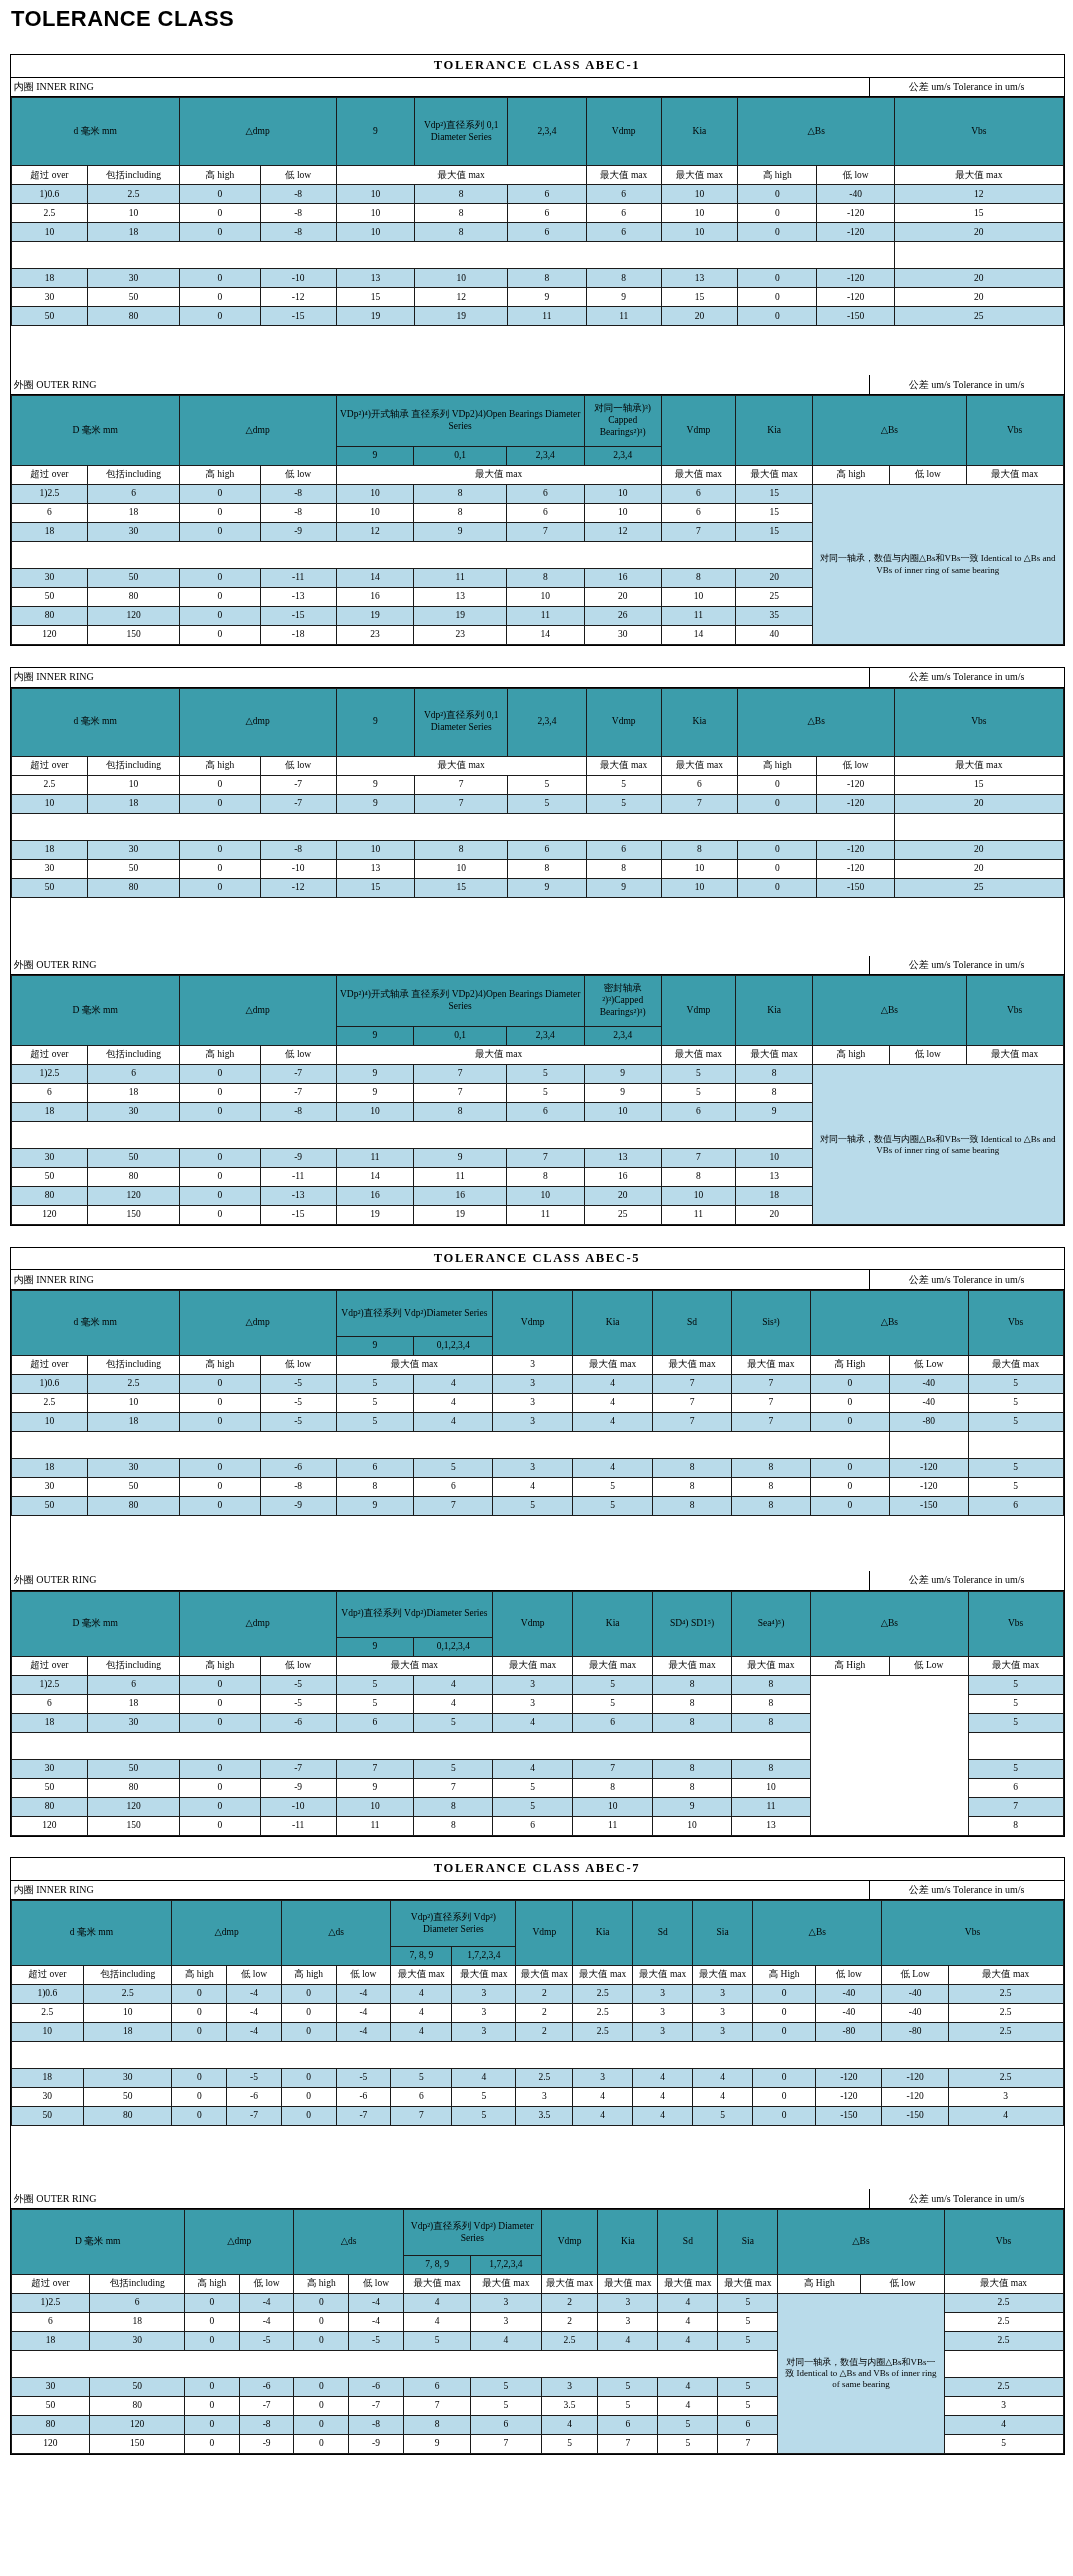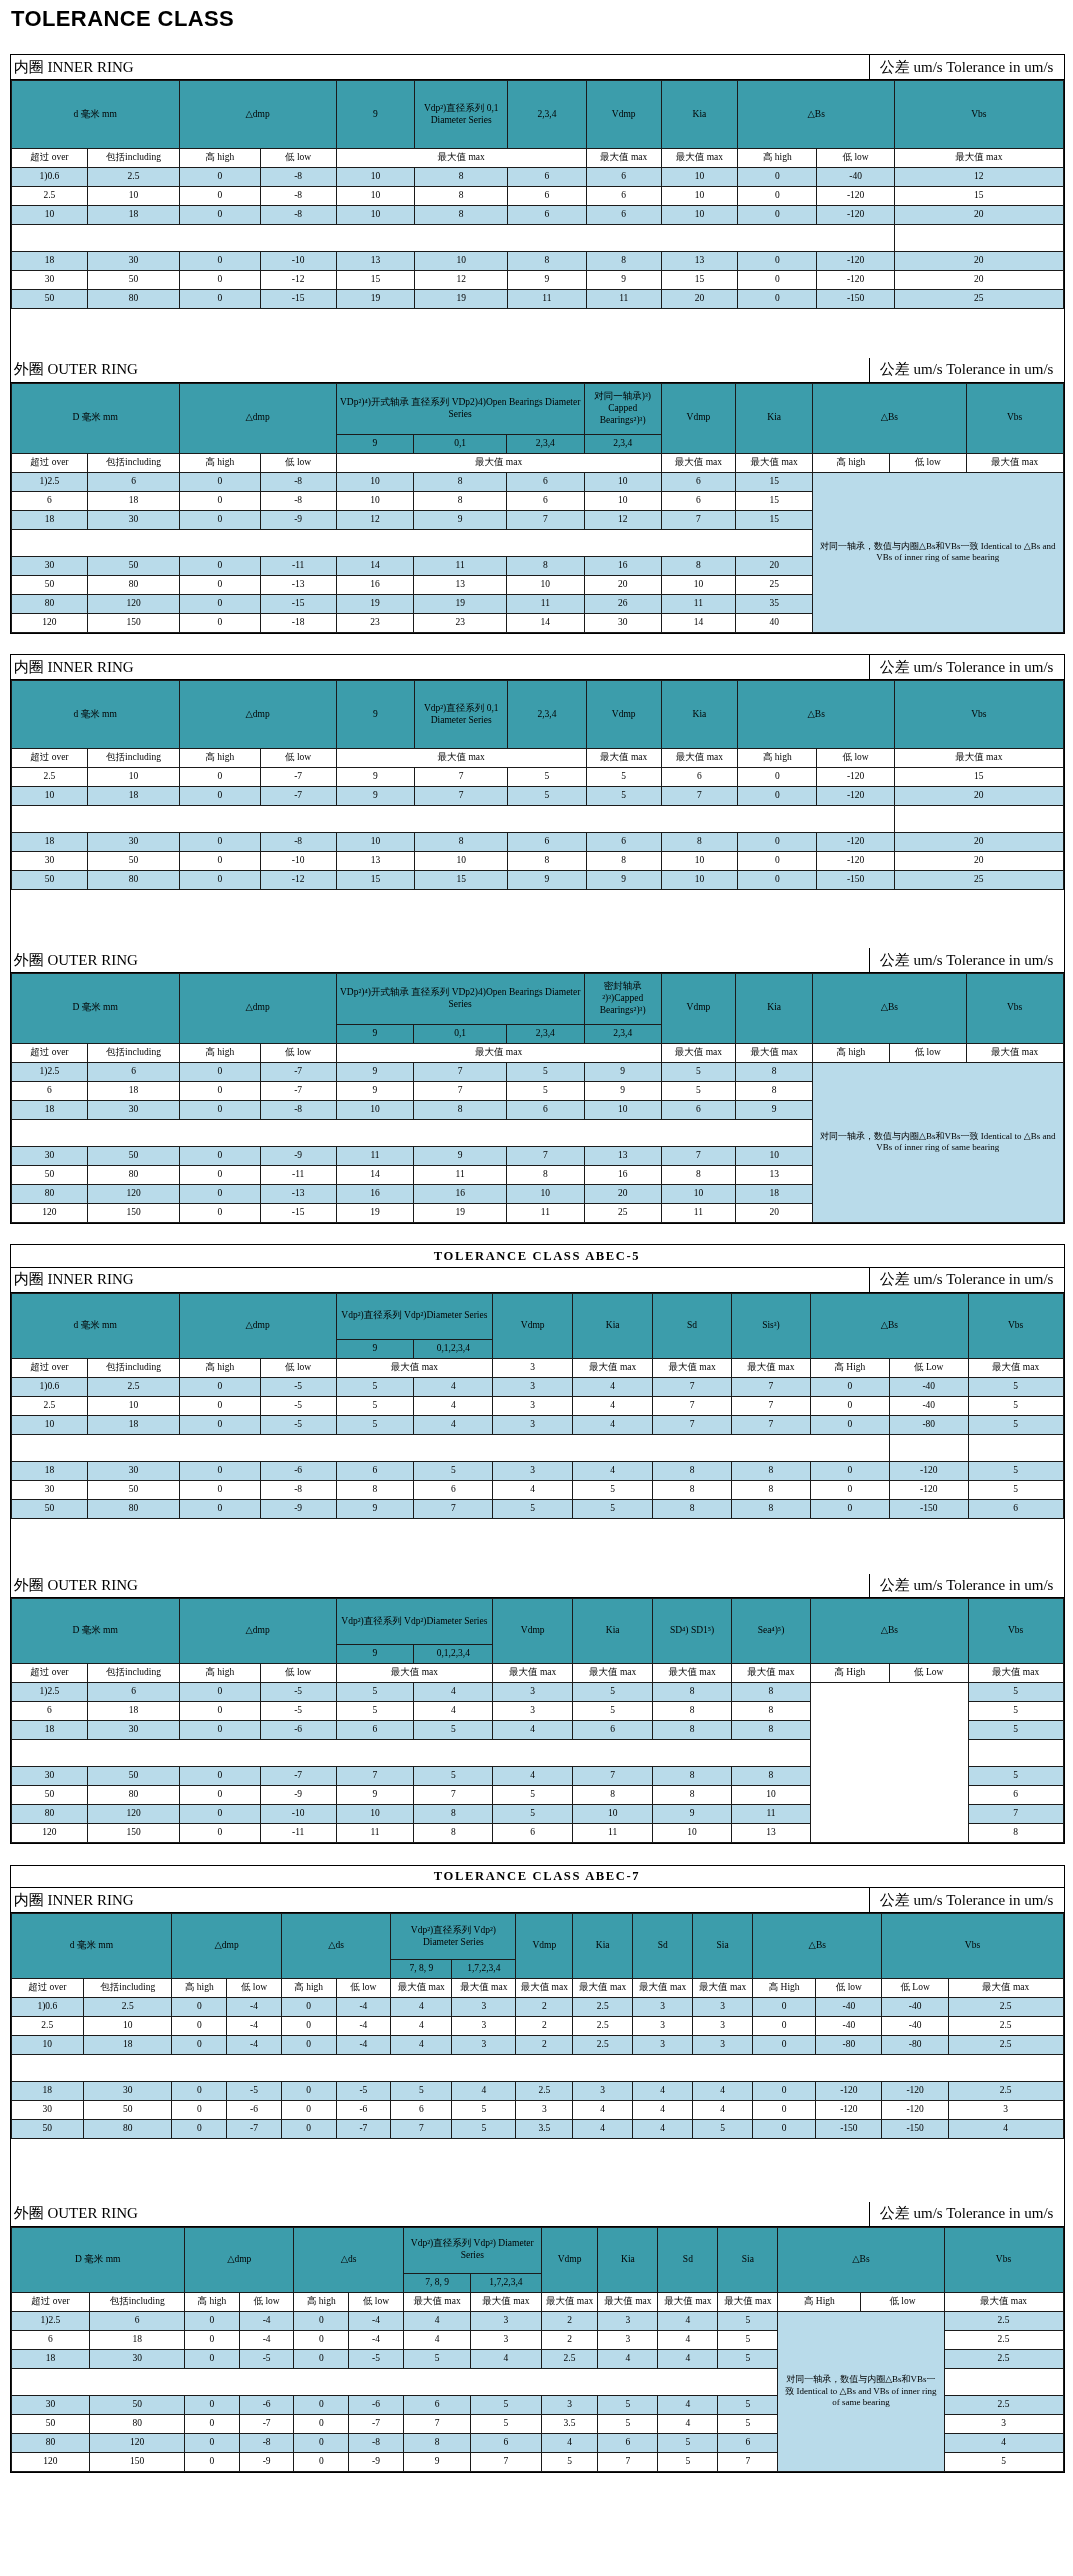--- a/index.html
+++ b/index.html
@@ -3,21 +3,21 @@
 <meta charset="utf-8">
 <style>
   * { box-sizing: border-box; }
   html,body { margin:0; padding:0; background:#fff; }
   body { width:1074px; font-family:"Liberation Serif","DejaVu Serif",serif; color:#000; }
   .page-title { font-family:"Liberation Sans","DejaVu Sans",sans-serif; font-weight:bold;
     font-size:22px; letter-spacing:0.4px; margin:6.3px 0 22px 11px; }
   .abec-section { margin:0 9.5px 20.5px 9.5px; border:1.6px solid #000; }
   .sec-title { text-align:center; font-weight:bold; font-size:12.6px; letter-spacing:1.6px;
     padding:3.2px 0; border-bottom:0.8px solid #000; }
-  .ring-row { display:flex; align-items:stretch; border-bottom:0.8px solid #000; font-size:15px; }
+  .ring-row { display:flex; align-items:stretch; border-bottom:0.8px solid #000; font-size:10px; }
   .ring-label { flex:1; padding:2.4px 3.2px; }
   .tol-label { width:18.5%; border-left:0.8px solid #000; text-align:center; padding:2.4px 4.7px; white-space:nowrap; }
   table.tol-table { width:100%; border-collapse:collapse; table-layout:fixed; }
   table.tol-table th, table.tol-table td {
     border:0.8px solid #1b1b1b; text-align:center; vertical-align:middle;
     font-size:9.5px; font-weight:normal; padding:0.8px 1.6px; line-height:1.25; overflow:hidden; }
   table.tol-table th.teal { background:#3C9DAB; }
   table.tol-table th.sub { background:#fff; }
   table.tol-table thead tr:last-child th { border-bottom-width:1.6px; }
   table.tol-table td { height:19px; background:#fff; }
@@ -26,20 +26,21 @@
   table.tol-table td.blank { background:#fff; }
   table.tol-table tr.shaded td.blank { background:#fff; }
   .sec-gap { border-bottom:0; }
 </style>
 </head>
 <body>
 
 <h1 class="page-title">TOLERANCE CLASS</h1>
 
 <section class="abec-section">
+  <div class="sec-title">TOLERANCE CLASS ABEC-1</div>
   <div class="ring-row">
     <div class="ring-label">内圈 INNER RING</div>
     <div class="tol-label">公差 um/s Tolerance in um/s</div>
   </div>
   <table class="tol-table">
       <colgroup>
         <col style="width: 7.3%;">
         <col style="width: 8.7%;">
         <col style="width: 7.7%;">
         <col style="width: 7.2%;">

